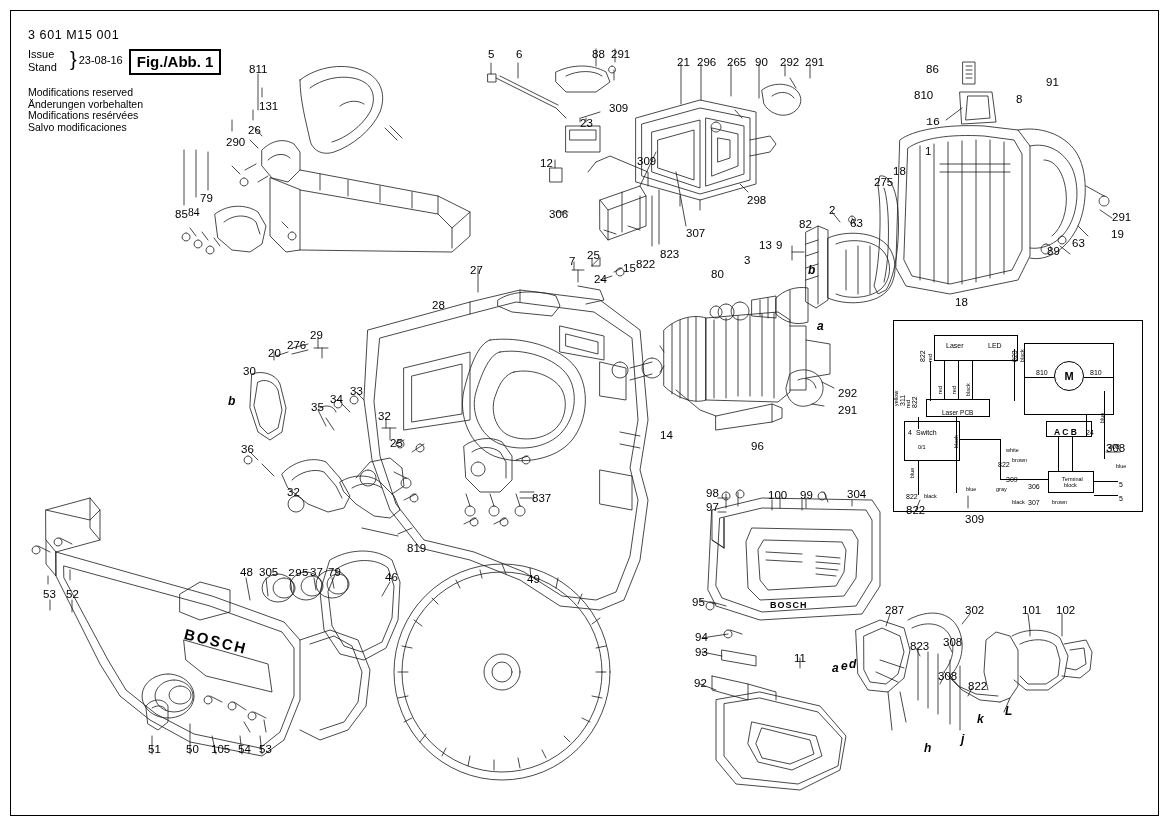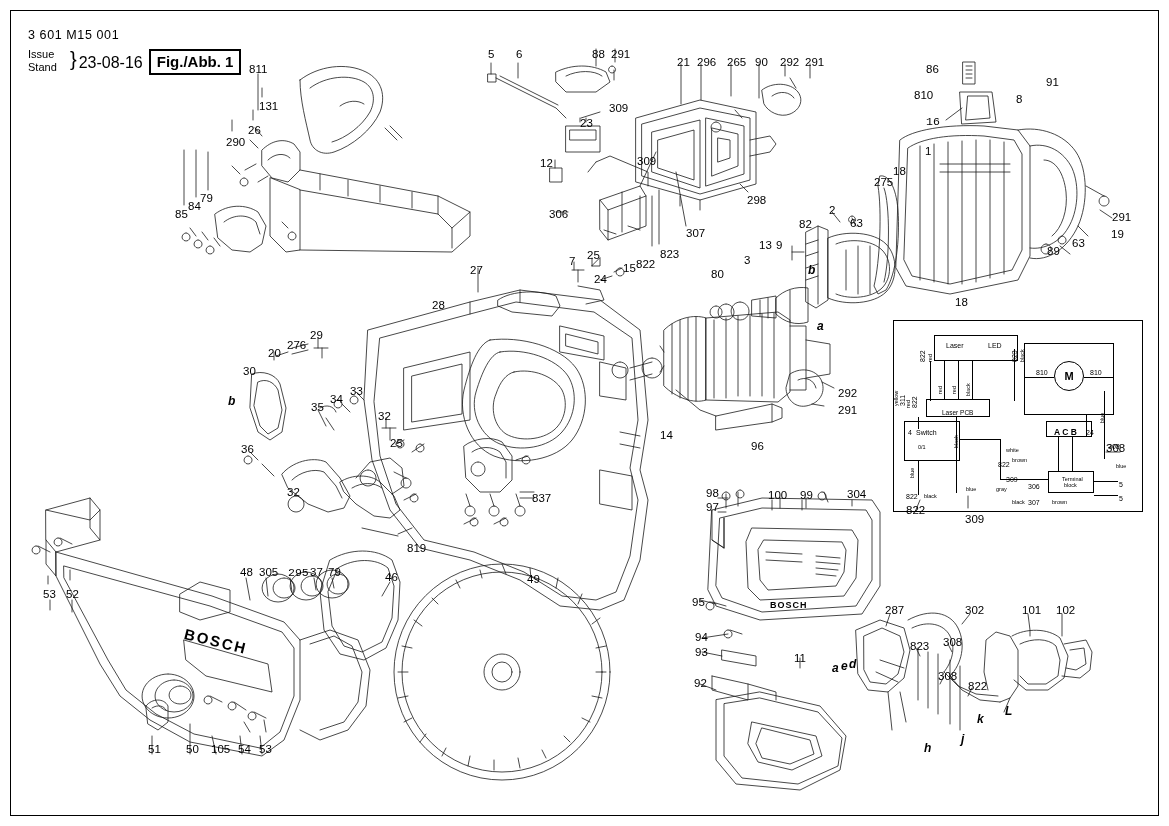--- a/index.html
+++ b/index.html
@@ -47,21 +47,21 @@
     font-size: 11px;
     line-height: 12.5px;
     width: 42px;
   }
   .tb-brace {
     font-size: 20px;
     line-height: 22px;
     margin: 0 2px 0 0;
   }
   .tb-date {
-    font-size: 16px;
+    font-size: 11px;
     padding-top: 6px;
     margin-right: 6px;
   }
   .tb-fig {
     border: 2px solid #000;
     font-size: 15px;
     font-weight: bold;
     padding: 2px 6px 3px 6px;
     line-height: 17px;
     display: inline-block;
@@ -147,20 +147,26 @@
   <div id="titleblock">
     <div class="tb-partno">3 601 M15 001</div>
     <div class="tb-issue-row">
       <div class="tb-issue-labels">
         <div>Issue</div>
         <div>Stand</div>
       </div>
       <div class="tb-brace">}</div>
       <div class="tb-date">23-08-16</div>
       <div class="tb-fig">Fig./Abb. 1</div>
+    </div>
+    <div class="tb-mods">
+      <div>Modifications reserved</div>
+      <div>Änderungen vorbehalten</div>
+      <div>Modifications resérvées</div>
+      <div>Salvo modificaciones</div>
     </div>
   </div>
 
   <svg class="art" viewBox="0 0 1169 826" xmlns="http://www.w3.org/2000/svg">
     <g fill="none" stroke="#1a1a1a" stroke-width="0.8" stroke-linejoin="round" stroke-linecap="round">
 
       <path d="M184 205 L184 150 M196 197 L196 150 M208 190 L208 152"></path>
       <path d="M232 131 L232 120 M253 120 L253 110 M262 97 L262 88"></path>
       <path d="M258 74 L258 110"></path>
 
@@ -515,21 +521,21 @@
 
   <div class="lbl" style="left:186px; top:628px; font-size:15px; font-weight:bold; letter-spacing:2px; transform:rotate(14deg); transform-origin:left top;">BOSCH</div>
   <div class="lbl" style="left:770px; top:600px; font-size:9px; font-weight:bold; letter-spacing:1px;">BOSCH</div>
 
   <div id="callouts">
       <div class="lbl" style="left: 249px; top: 64px;">811</div>
       <div class="lbl" style="left: 259px; top: 101px;">131</div>
       <div class="lbl" style="left: 226px; top: 137px;">290</div>
       <div class="lbl" style="left: 248px; top: 125px;">26</div>
       <div class="lbl" style="left: 175px; top: 209px;">85</div>
-      <div class="lbl" style="left: 188px; top: 201px;">84</div>
+      <div class="lbl" style="left: 188px; top: 207px; font-family: Liberation Serif, serif;">84</div>
       <div class="lbl" style="left: 200px; top: 193px;">79</div>
       <div class="lbl" style="left: 488px; top: 49px;">5</div>
       <div class="lbl" style="left: 516px; top: 49px;">6</div>
       <div class="lbl" style="left: 592px; top: 49px;">88</div>
       <div class="lbl" style="left: 611px; top: 49px;">291</div>
       <div class="lbl" style="left: 609px; top: 103px;">309</div>
       <div class="lbl" style="left: 580px; top: 118px;">23</div>
       <div class="lbl" style="left: 540px; top: 158px;">12</div>
       <div class="lbl" style="left: 637px; top: 156px;">309</div>
       <div class="lbl" style="left: 549px; top: 209px;">306</div>

